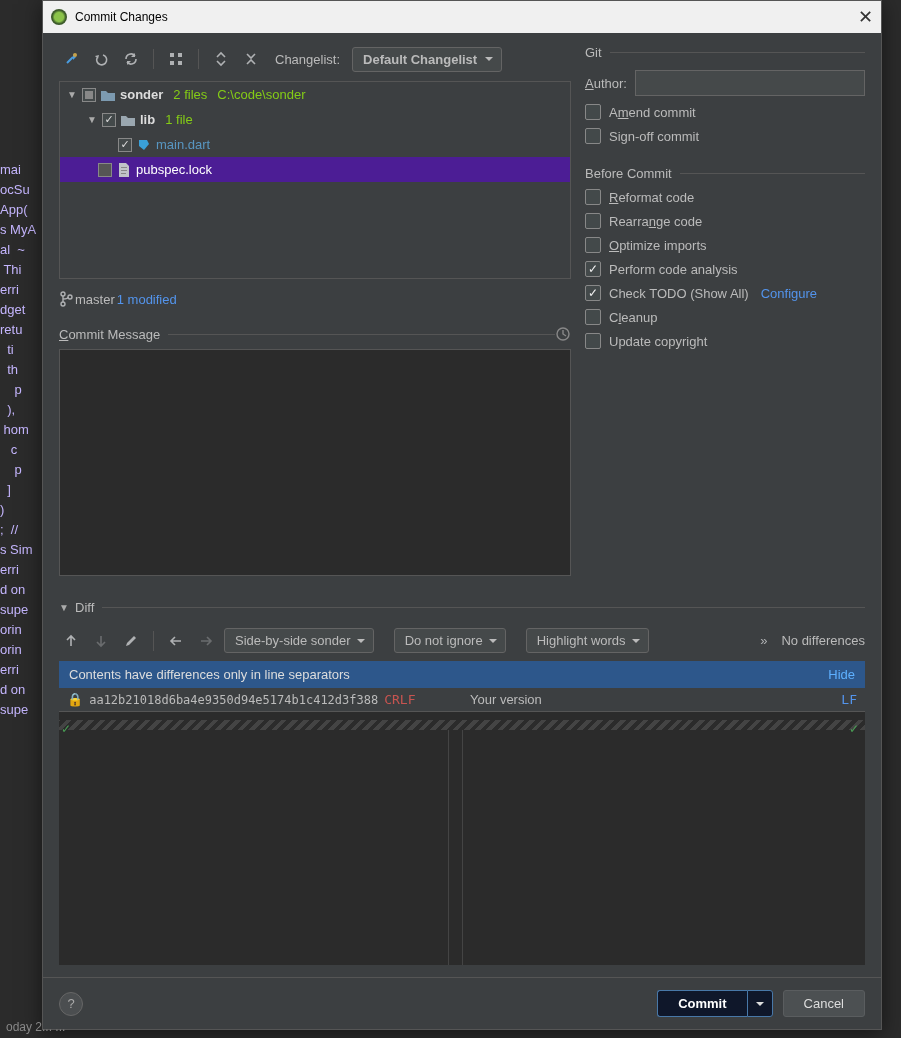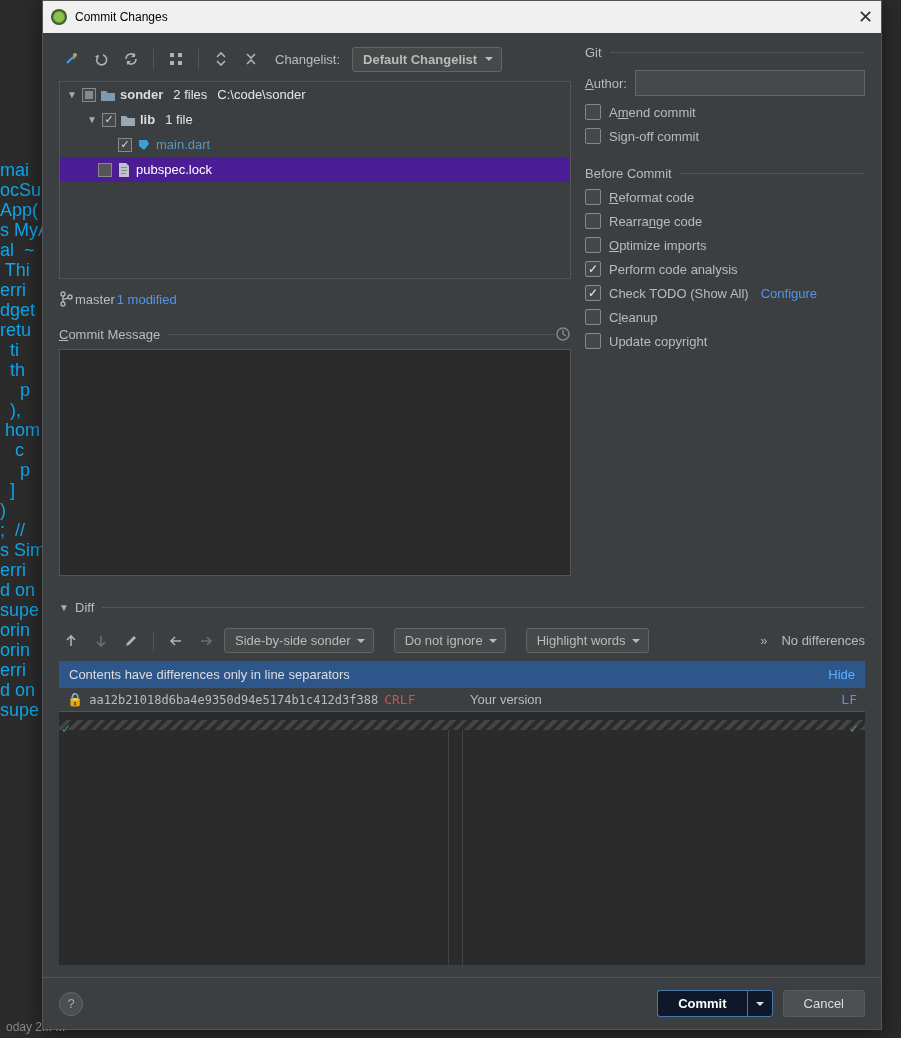--- a/index.html
+++ b/index.html
@@ -1,17 +1,17 @@
 <!DOCTYPE html>
 <html><head>
 <meta charset="utf-8">
 <style>
 * { box-sizing: border-box; margin: 0; padding: 0; font-family: "Segoe UI", Arial, sans-serif; }
 body { background: #2b2b2b; color: #bbbbbb; font-size: 13px; width: 901px; height: 1038px; overflow: hidden; position: relative; }
-.bg-editor { position: absolute; top: 0; left: 0; width: 50px; height: 100%; background: #2b2b2b; color: #0ea5e9; font-family: Consolas, monospace; font-size: 18px; padding-top: 160px; line-height: 20px; white-space: pre; }
+.bg-editor { position: absolute; top: 0; left: 0; width: 50px; height: 100%; background: #2b2b2b; color: #c4b5fd; font-family: Consolas, monospace; font-size: 13px; padding-top: 160px; line-height: 20px; white-space: pre; }
 .bg-editor .line { overflow: hidden; }
 .dialog { position: absolute; top: 0; left: 42px; width: 840px; height: 1030px; background: #3c3f41; border: 1px solid #555; box-shadow: 0 4px 20px rgba(0,0,0,0.5); display: flex; flex-direction: column; }
 .titlebar { height: 32px; background: #f0f0f0; color: #000; display: flex; align-items: center; padding: 0 8px; font-size: 12px; }
 .titlebar .icon { width: 16px; height: 16px; margin-right: 8px; background: radial-gradient(circle, #8bc34a 40%, #3c5a2a 60%); border-radius: 50%; }
 .titlebar .close { margin-left: auto; font-size: 18px; cursor: pointer; color: #333; }
 .content { flex: 1; display: flex; flex-direction: column; padding: 12px 16px; background: #3c3f41; color: #bbbbbb; overflow: hidden; }
 .top-row { display: flex; gap: 14px; }
 .left-col { flex: 1; min-width: 0; }
 .right-col { width: 280px; flex-shrink: 0; }
 .toolbar { display: flex; align-items: center; gap: 6px; margin-bottom: 8px; height: 28px; }
@@ -21,21 +21,21 @@
 .combo { border: 1px solid #646464; background: #45494a; padding: 4px 24px 4px 10px; border-radius: 3px; position: relative; color: #bbb; font-weight: bold; }
 .combo::after { content: ""; position: absolute; right: 8px; top: 50%; border: 4px solid transparent; border-top-color: #bbb; transform: translateY(-25%); }
 .tree-box { border: 1px solid #555; background: #3c3f41; height: 198px; overflow: auto; }
 .tree-row { display: flex; align-items: center; height: 25px; padding-left: 6px; gap: 4px; white-space: nowrap; }
 .tree-row .arrow { width: 12px; color: #aaa; font-size: 10px; display: inline-flex; justify-content: center; }
 .tree-row .cb { width: 14px; height: 14px; border: 1px solid #888; background: #43494a; display: inline-flex; align-items: center; justify-content: center; }
 .cb.checked::after { content: "✓"; color: #ddd; font-size: 11px; line-height: 1; }
 .cb.indet::after { content: ""; width: 8px; height: 8px; background: #888; display: block; }
 .tree-row .ficon { width: 16px; height: 16px; display: inline-flex; align-items: center; justify-content: center; }
 .tree-row .name { color: #ddd; }
-.tree-row .meta { color: #e5e5e5; margin-left: 6px; }
+.tree-row .meta { color: #84cc16; margin-left: 6px; }
 .tree-row.sel { background: #4c1d95; color: white; }
 .tree-row.sel .name, .tree-row.sel .meta { color: white; }
 .status-line { display: flex; align-items: center; gap: 2px; height: 28px; margin-top: 6px; color: #bbb; }
 .status-line .link { color: #5394ec; text-align: right; }
 .section-header { display: flex; align-items: center; margin-top: 10px; height: 22px; color: #bbbbbb; }
 .section-header .line { flex: 1; height: 1px; background: #555; margin-left: 8px; }
 .section-header .arrow { width: 14px; color: #aaa; font-size: 10px; margin-right: 2px; }
 .msg-box { border: 1px solid #555; background: #2b2b2b; height: 227px; margin-top: 4px; }
 .side-group-title { color: #bbbbbb; display: flex; align-items: center; }
 .side-group-title .line { flex: 1; height: 1px; background: #555; margin-left: 8px; }

